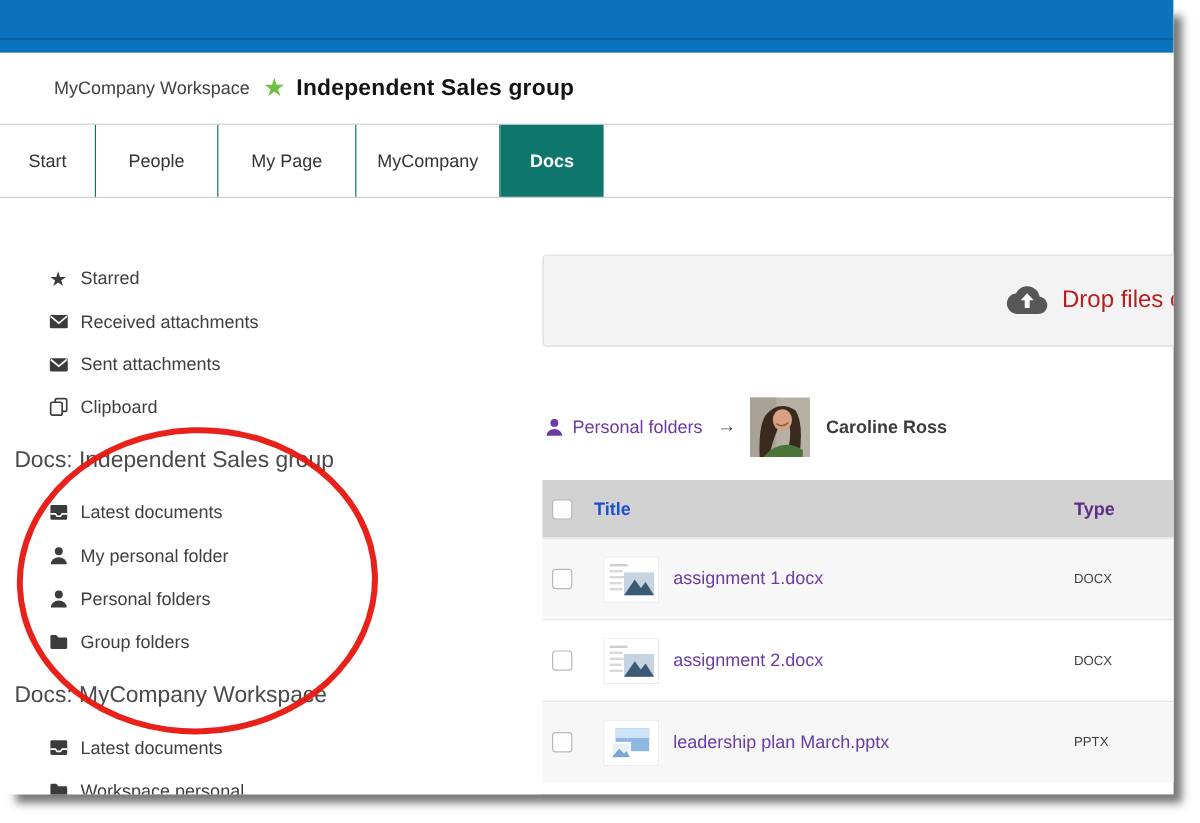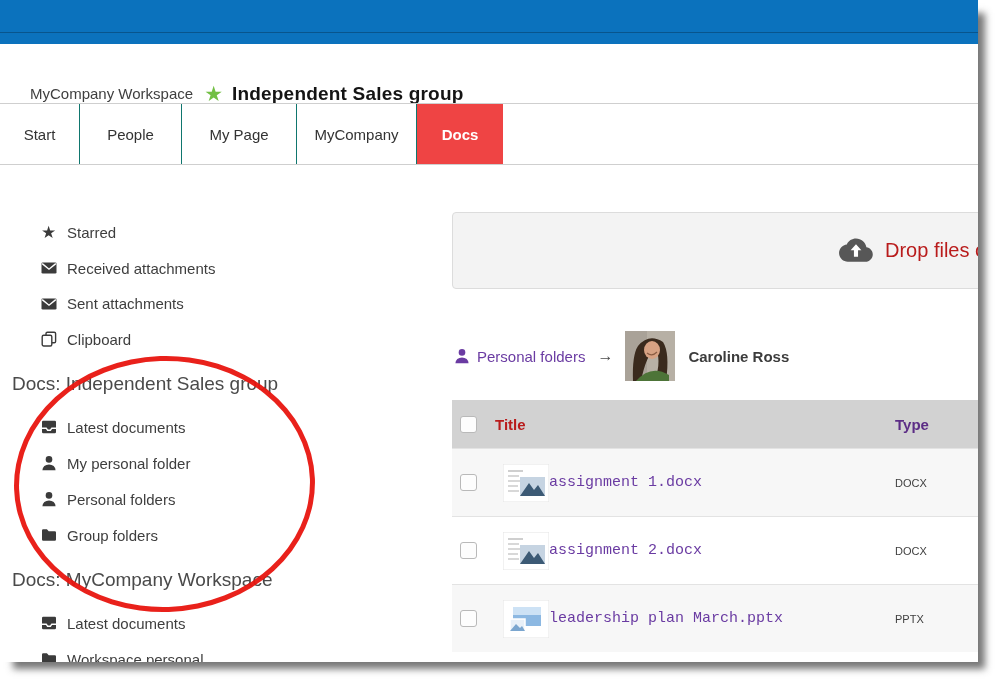--- a/index.html
+++ b/index.html
@@ -11,29 +11,29 @@
     position:absolute; left:0; top:0; width:978px; height:662px;
     background:#fff; overflow:hidden;
     box-shadow:10px 10px 7px -3px rgba(96,96,96,0.85);
   }
 
   
   .topbar { position:absolute; left:0; top:0; width:100%; height:44px; background:#0b72bd; }
   .topbar::after { content:""; position:absolute; left:0; top:32px; width:100%; height:1px; background:rgba(0,0,0,0.25); }
 
   
-  .titlebar { position:absolute; left:0; top:44px; width:100%; height:59px; display:flex; align-items:center; padding-left:30px; background:#fff;margin-top:20px; }
+  .titlebar { position:absolute; left:0; top:44px; width:100%; height:59px; display:flex; align-items:center; padding-left:45px; background:#fff; }
   .ws-name { font-size:15px; color:#3f3f3f; }
   .ws-star { color:#72bf44; font-size:21px; margin:0 9px 0 11px; line-height:1; }
   .ws-title { font-size:19px; font-weight:bold; color:#141414; letter-spacing:0.2px; }
 
   
   .tabbar { position:absolute; left:0; top:103px; width:100%; height:62px; border-top:1px solid #cfcfcf; border-bottom:1px solid #cfcfcf; display:flex; background:#fff; }
   .tab { display:flex; align-items:center; justify-content:center; font-size:15px; color:#333; border-right:1px solid #0f766e; cursor:pointer; }
-  .tab.active { background:#ef4444; color:#fff; font-weight:bold; border-right:none; }
+  .tab.active { background:#0f766e; color:#fff; font-weight:bold; border-right:none; }
 
   
   .sidebar { position:absolute; left:0; top:165px; width:452px; bottom:0; background:#fff; }
   .side-list { list-style:none; }
   .side-list.quick { margin-top:50px; }
   .side-item { height:35.5px; display:flex; align-items:center; padding-left:40px; font-size:15px; color:#3e3e3e; cursor:pointer; }
   .side-item .ic { width:17px; height:17px; margin-right:10px; display:inline-flex; align-items:center; justify-content:center; flex:0 0 17px; }
   .side-item .ic svg { width:16px; height:16px; }
   .side-item .ic.star-glyph { font-size:17px; color:#3b3b3b; line-height:1; }
   .side-heading { margin:14px 0 0 12px; font-size:19px; color:#4a4a4a; font-weight:normal; line-height:26px; }
@@ -54,28 +54,28 @@
   .breadcrumb { margin-top:41px; height:52px; display:flex; align-items:center; padding-left:2px; }
   .bc-person { width:16px; height:16px; margin-right:7px; }
   .bc-link { font-size:15px; color:#6a3ba2; cursor:pointer; }
   .bc-arrow { font-size:16px; color:#4a4a4a; margin:0 12px; }
   .bc-avatar { width:50px; height:50px; overflow:hidden; margin-right:13px; flex:0 0 50px; }
   .bc-user { font-size:15px; font-weight:bold; color:#3c3c3c; }
 
   
   .doc-table { margin-top:18px; width:560px; }
   .t-header { position:relative; height:48px; background:#d2d2d2; display:flex; align-items:center; padding-left:8px; }
-  .t-header .col-title { margin-left:18px; font-size:15px; font-weight:bold; color:#b91c1c; }
+  .t-header .col-title { margin-left:18px; font-size:15px; font-weight:bold; color:#1d4ed8; }
   .col-type-h { position:absolute; left:443px; font-size:15px; font-weight:bold; color:#5c2d86; }
   .t-row { position:relative; height:68px; display:flex; align-items:center; padding-left:8px; border-top:1px solid #e3e3e3; }
   .t-row.odd { background:#f7f7f7; }
   .t-row.even { background:#ffffff; }
   .checkbox { width:17px; height:17px; border:1px solid #b9b9b9; border-radius:3px; background:#fdfdfd; flex:0 0 17px; cursor:pointer; }
   .thumb { width:46px; height:38px; margin-left:26px; flex:0 0 46px; }
-  .row-name { font-size:15px; color:#6a3ba2; cursor:pointer;font-family:Liberation Mono, monospace; }
+  .row-name { margin-left:12px; font-size:15px; color:#6a3ba2; cursor:pointer; }
   .cell-type { position:absolute; left:443px; font-size:11px; color:#3f3f3f; }
 </style>
 </head>
 <body>
 
 <div class="stage">
   <div class="card">
 
     <div class="topbar"></div>
 

